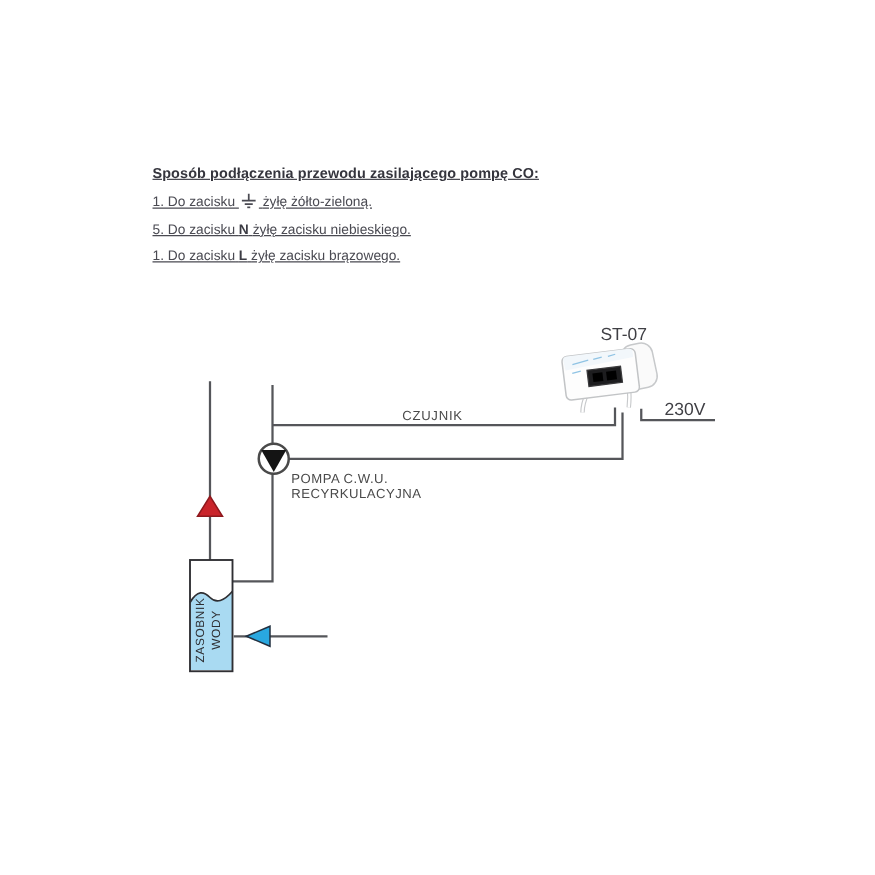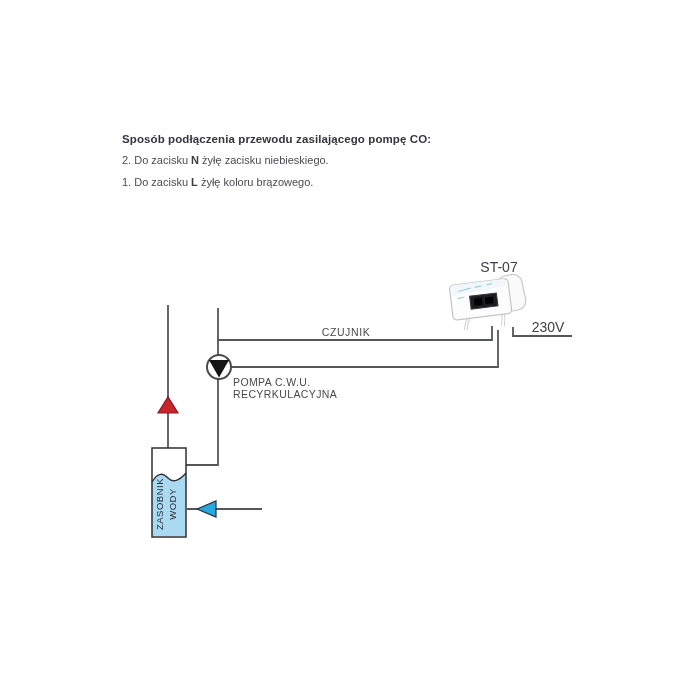--- a/index.html
+++ b/index.html
@@ -2,44 +2,54 @@
 <html><head>
 <meta charset="utf-8">
 <style>
   html,body{margin:0;padding:0;}
   body{
     width:700px;height:700px;background:#ffffff;position:relative;overflow:hidden;
     font-family:"Liberation Sans", sans-serif;
   }
   .canvas{position:absolute;left:0;top:0;width:700px;height:700px;}
   .text-block{
-    position:absolute;left:122px;top:133px;width:360px;color:#4a4a52;
+    position:absolute;left:122px;top:133px;width:360px;color:#4a4a52;text-decoration:underline;
   }
   .text-block .title{
     font-size:11.5px;font-weight:bold;color:#35353d;margin:0 0 9px 0;letter-spacing:.1px;
   }
   .instr{font-size:11px;line-height:13px;margin:0 0 8.5px 0;color:#4a4a52;}
   .instr b{color:#3c3c44;}
   .earth{display:inline-block;vertical-align:-2px;margin:0 1px;}
   svg text{font-family:"Liberation Sans", sans-serif;}
 </style>
 </head>
 <body>
 
 <div class="text-block">
   <p class="title">Sposób podłączenia przewodu zasilającego pompę CO:</p>
 
+  <p class="instr"><span>1. Do zacisku</span>
+    <svg class="earth" width="14" height="13" viewBox="0 0 14 13">
+      <g stroke="#4a4a52" stroke-width="1.4" fill="none">
+        <line x1="7" y1="1" x2="7" y2="6"></line>
+        <line x1="1.5" y1="6.5" x2="12.5" y2="6.5"></line>
+        <line x1="3.8" y1="9.2" x2="10.2" y2="9.2"></line>
+        <line x1="5.8" y1="11.8" x2="8.2" y2="11.8"></line>
+      </g>
+    </svg>
+    <span>żyłę żółto-zieloną.</span></p>
 
-  <p class="instr"><span>2. Do zacisku</span>
+  <p class="instr"><span>5. Do zacisku</span>
     <b>N</b>
     <span>żyłę zacisku niebieskiego.</span></p>
 
   <p class="instr"><span>1. Do zacisku</span>
     <b>L</b>
-    <span>żyłę koloru brązowego.</span></p>
+    <span>żyłę zacisku brązowego.</span></p>
 </div>
 
 <svg class="canvas" viewBox="0 0 700 700">
 
   <line x1="168" y1="305" x2="168" y2="448" stroke="#55565a" stroke-width="1.8"></line>
 
   <polyline points="218,308 218,465 186,465" fill="none" stroke="#55565a" stroke-width="1.8"></polyline>
 
   <polyline points="492,326 492,340 218,340" fill="none" stroke="#55565a" stroke-width="1.8"></polyline>
   <text x="346" y="336" text-anchor="middle" font-size="10.5" letter-spacing="0.6" fill="#4a4a4a">CZUJNIK</text>

